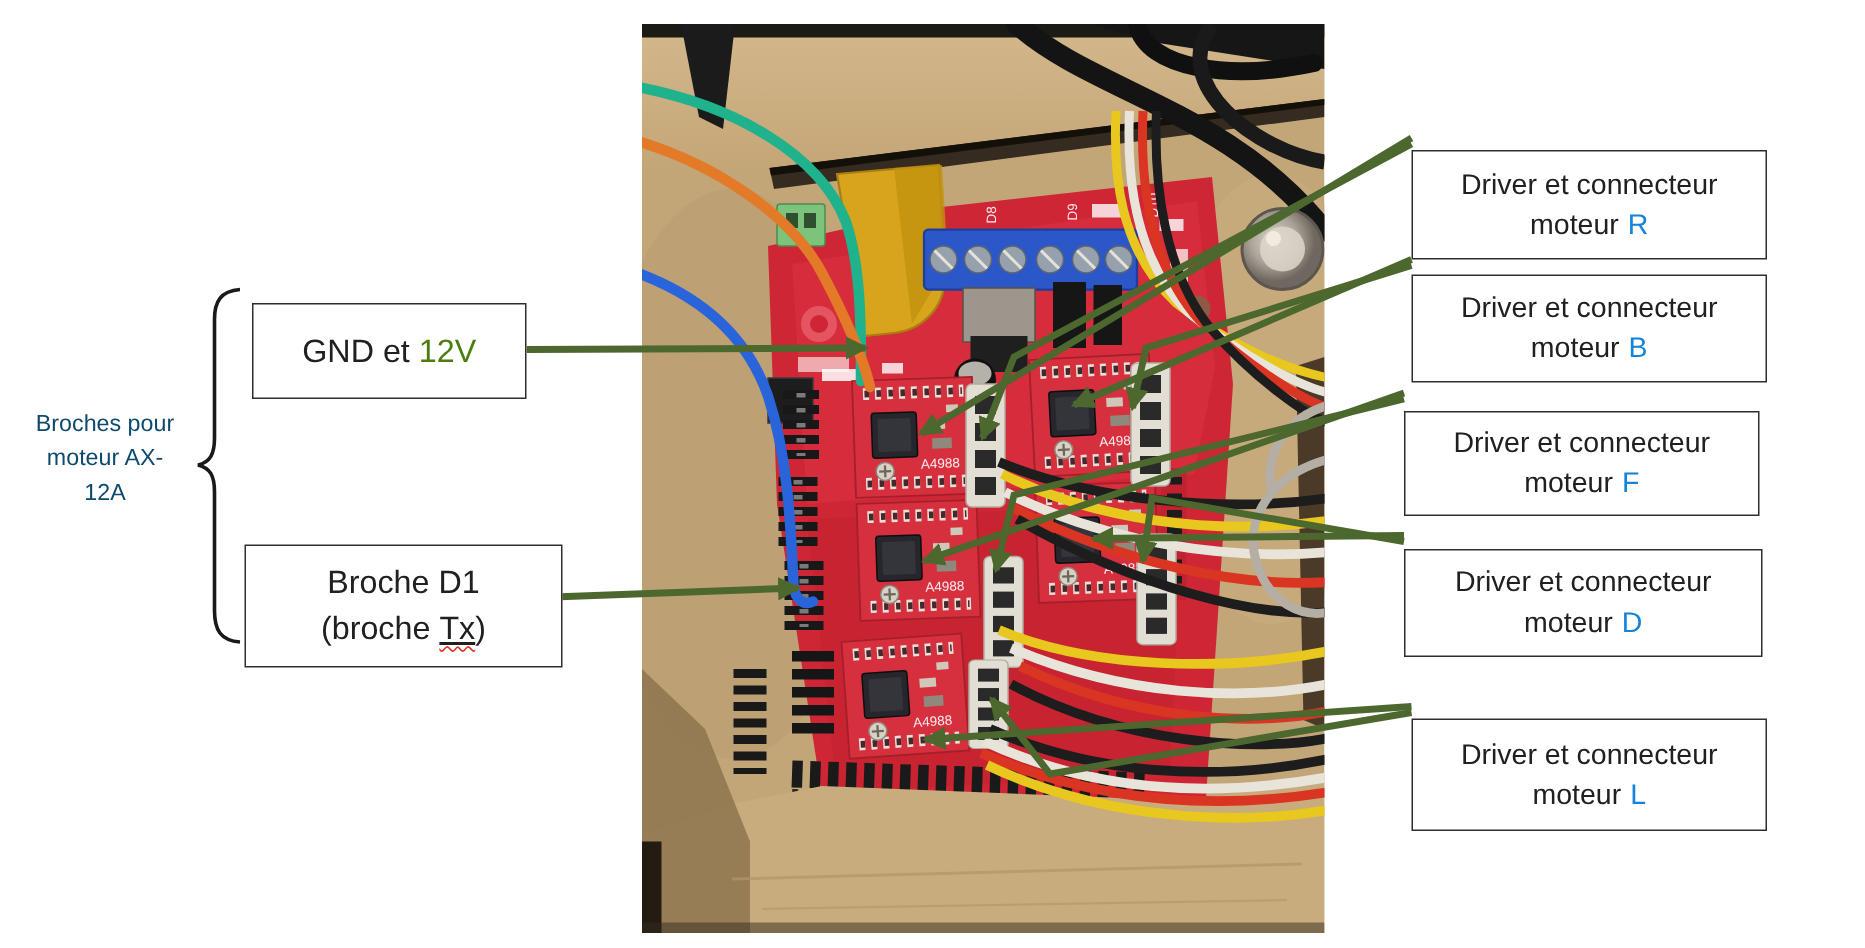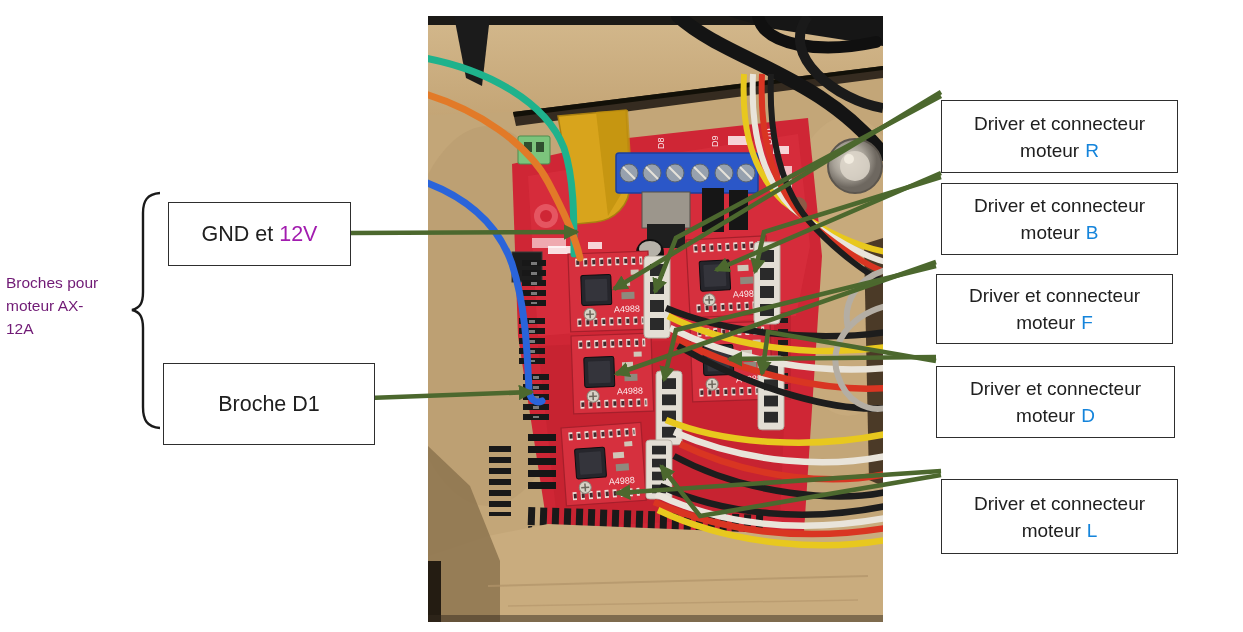--- a/index.html
+++ b/index.html
@@ -4,25 +4,25 @@
 <style>
   html,body{margin:0;padding:0;background:#ffffff;}
   #canvas{position:relative;width:1243px;height:632px;background:#ffffff;overflow:hidden;
           font-family:"Liberation Sans", sans-serif;color:#202020;}
   .abox{position:absolute;background:#ffffff;border:1.8px solid #2e2e2e;
         display:flex;flex-direction:column;align-items:center;justify-content:center;
         text-align:center;box-sizing:border-box;}
   .leftbox{font-size:21.5px;line-height:31px;}
   .rightbox{font-size:19px;line-height:27px;margin-top:46px;}
   .blue-letter{color:#1484db;margin-left:6px;}
-  .red-val{color:#a21caf;margin-left:6px;margin-top:41px;}
+  .red-val{color:#4d7c0f;margin-left:6px;margin-top:41px;}
   .tx-wavy{text-decoration:underline wavy #e03020 1px;text-underline-offset:4px;margin-left:6px;}
   .tx-solid{text-decoration:underline solid #202020 1.5px;text-underline-offset:2px;}
-  #braceLabel{position:absolute;left:6px;top:271px;width:128px;
-              font-size:15.5px;line-height:23px;color:#701a75;}
+  #braceLabel{position:absolute;left:6px;top:271px;width:128px;text-align:center;
+              font-size:15.5px;line-height:23px;color:#0c4a6e;}
   svg{position:absolute;left:0;top:0;}
   .sk{fill:#ffffff;opacity:0.9;font-size:9px;font-family:"Liberation Sans",sans-serif;}
 </style>
 </head>
 <body>
 
 <div id="canvas">
 
   <svg style="left:428px;top:16px;" width="455" height="606" viewBox="0 0 455 606">
     <defs>
@@ -225,20 +225,23 @@
   </div>
 
   <div class="abox leftbox" style="left:168px;top:202px;width:183px;height:64px;">
     <div>
       <span>GND et</span><span class="red-val">12V</span>
     </div>
   </div>
 
   <div class="abox leftbox" style="left:163px;top:363px;width:212px;height:82px;">
     <div>Broche D1</div>
+    <div>
+      <span>(broche</span><span class="tx-wavy"><span class="tx-solid">Tx</span></span><span>)</span>
+    </div>
   </div>
 
   <div class="abox rightbox" style="left:941px;top:54px;width:237px;height:73px;">
     <div>Driver et connecteur</div>
     <div><span>moteur</span><span class="blue-letter">R</span></div>
   </div>
 
   <div class="abox rightbox" style="left:941px;top:137px;width:237px;height:72px;">
     <div>Driver et connecteur</div>
     <div><span>moteur</span><span class="blue-letter">B</span></div>

